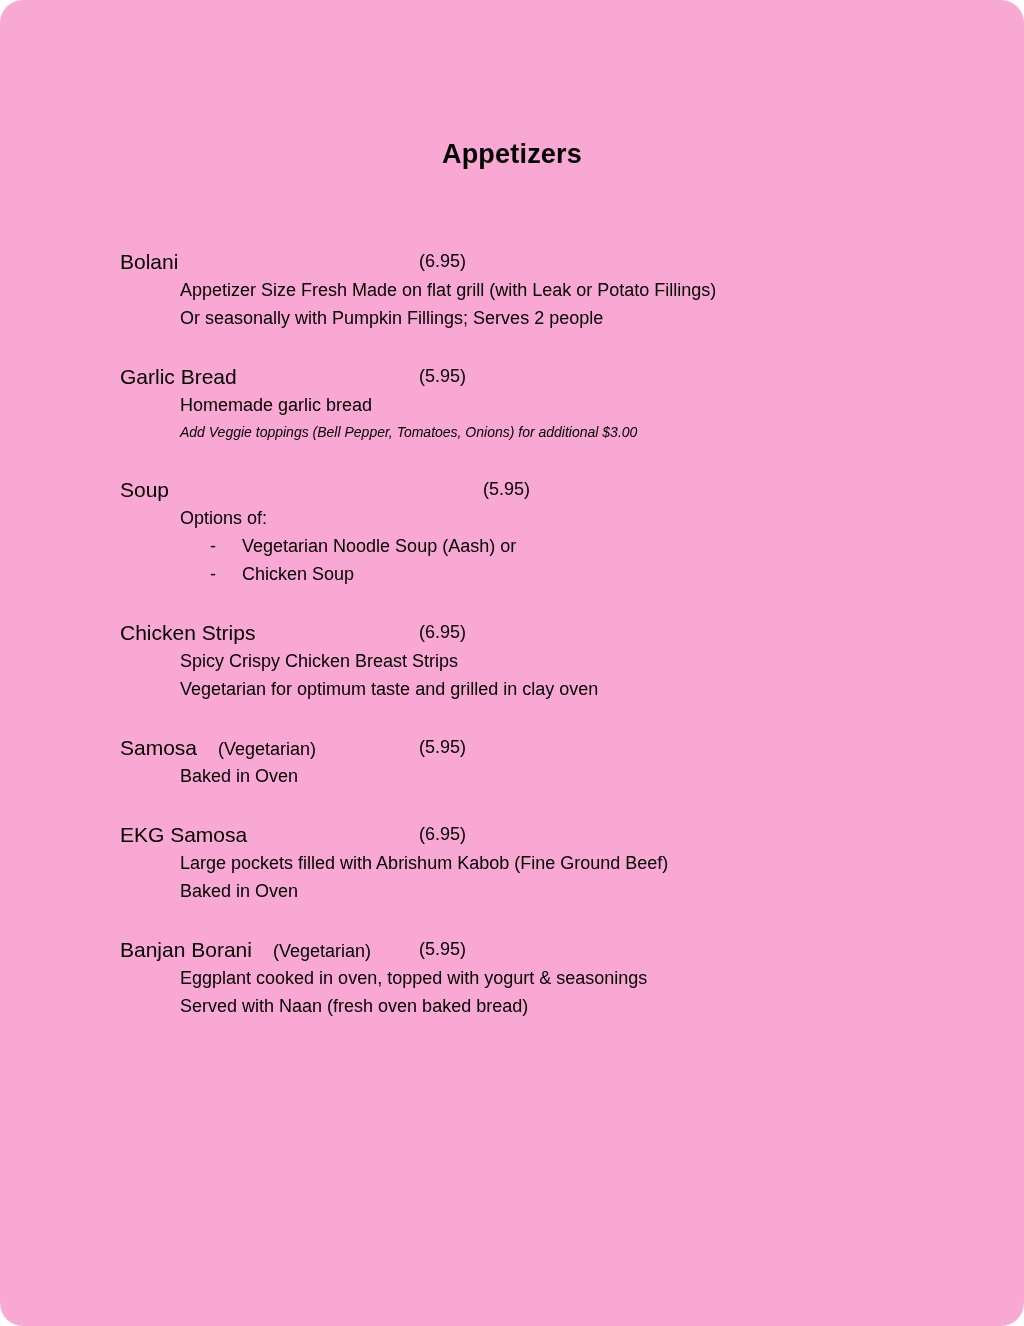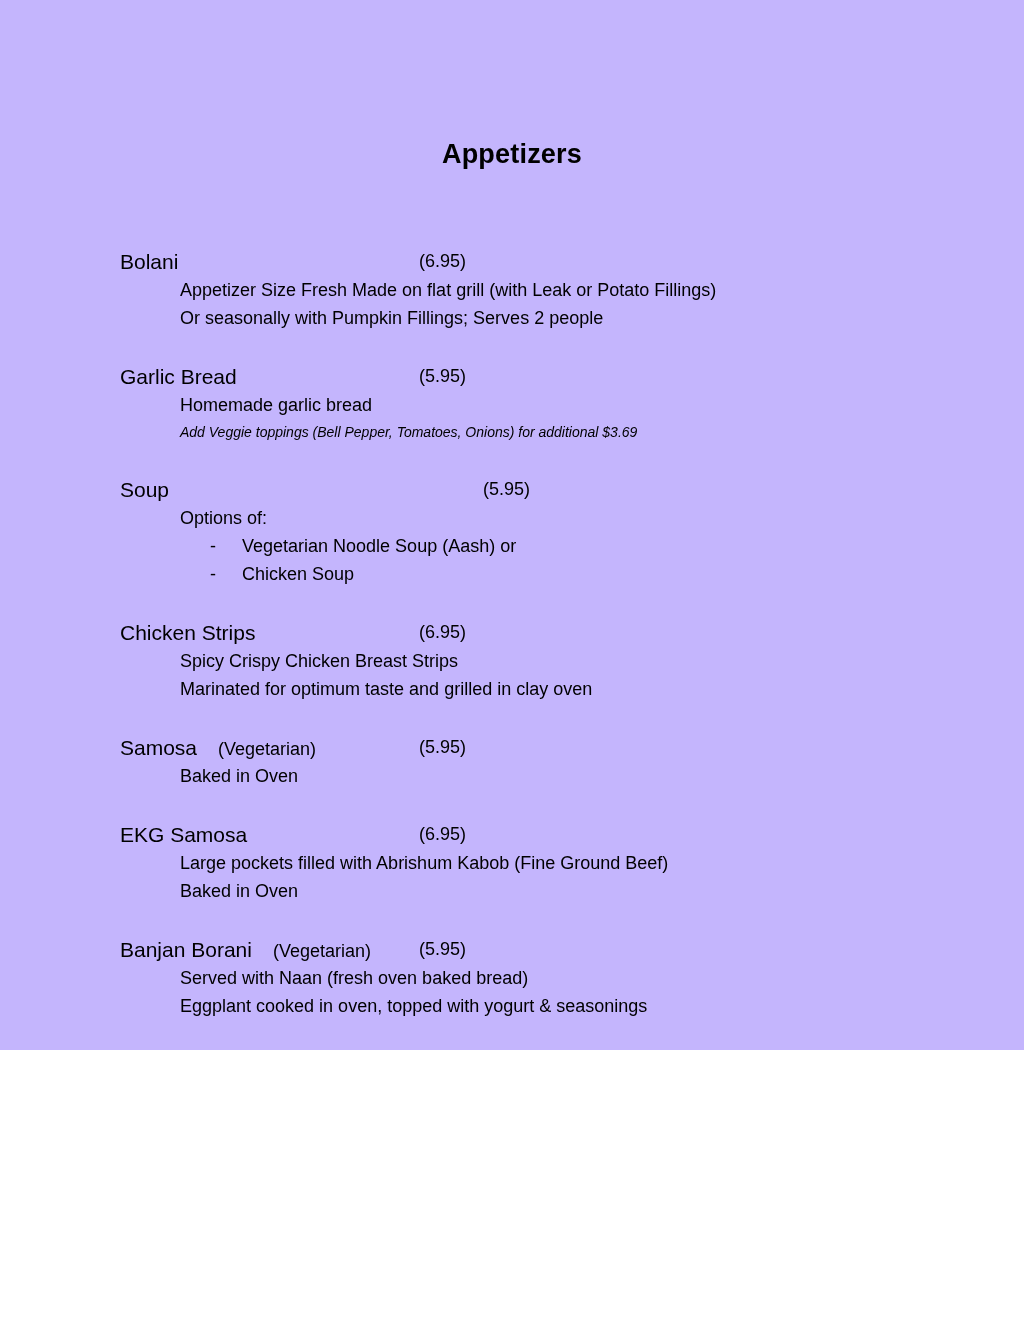--- a/index.html
+++ b/index.html
@@ -3,25 +3,26 @@
 <meta charset="utf-8">
 <style>
   html, body {
     margin: 0;
     padding: 0;
     background: #ffffff;
   }
   .page {
     position: relative;
     width: 1024px;
-    height: 1050px;
-    background: #c4b5fd;
+    height: 1326px;
+    background: #f9a8d4;
     font-family: "Liberation Sans", sans-serif;
     color: #000000;
     overflow: hidden;
+    border-radius: 23px;
   }
 
   .doc-title {
     position: absolute;
     left: 0;
     top: 139px;
     width: 1024px;
     text-align: center;
     font-size: 27px;
     font-weight: bold;
@@ -110,55 +111,55 @@
         <div class="item-head"><span class="item-name">Bolani</span><span class="item-price price-near">(6.95)</span></div>
         <div class="item-desc">
           <div class="desc-line">Appetizer Size Fresh Made on flat grill (with Leak or Potato Fillings)</div>
           <div class="desc-line">Or seasonally with Pumpkin Fillings; Serves 2 people</div>
         </div>
       </div>
       <div class="menu-item">
         <div class="item-head"><span class="item-name">Garlic Bread</span><span class="item-price price-near">(5.95)</span></div>
         <div class="item-desc">
           <div class="desc-line">Homemade garlic bread</div>
-          <div class="desc-line note">Add Veggie toppings (Bell Pepper, Tomatoes, Onions) for additional $3.69</div>
+          <div class="desc-line note">Add Veggie toppings (Bell Pepper, Tomatoes, Onions) for additional $3.00</div>
         </div>
       </div>
       <div class="menu-item">
         <div class="item-head"><span class="item-name">Soup</span><span class="item-price price-far">(5.95)</span></div>
         <div class="item-desc">
           <div class="desc-line">Options of:</div>
           <ul class="opt-list">
             <li class="opt-item"><span class="opt-marker">-</span><span>Vegetarian Noodle Soup (Aash) or</span></li>
             <li class="opt-item"><span class="opt-marker">-</span><span>Chicken Soup</span></li>
           </ul>
         </div>
       </div>
       <div class="menu-item">
         <div class="item-head"><span class="item-name">Chicken Strips</span><span class="item-price price-near">(6.95)</span></div>
         <div class="item-desc">
           <div class="desc-line">Spicy Crispy Chicken Breast Strips</div>
-          <div class="desc-line">Marinated for optimum taste and grilled in clay oven</div>
+          <div class="desc-line">Vegetarian for optimum taste and grilled in clay oven</div>
         </div>
       </div>
       <div class="menu-item">
         <div class="item-head"><span class="item-name">Samosa</span><span class="item-qualifier"> (Vegetarian)</span><span class="item-price price-near">(5.95)</span></div>
         <div class="item-desc">
           <div class="desc-line">Baked in Oven</div>
         </div>
       </div>
       <div class="menu-item">
         <div class="item-head"><span class="item-name">EKG Samosa</span><span class="item-price price-near">(6.95)</span></div>
         <div class="item-desc">
           <div class="desc-line">Large pockets filled with Abrishum Kabob (Fine Ground Beef)</div>
           <div class="desc-line">Baked in Oven</div>
         </div>
       </div>
       <div class="menu-item">
         <div class="item-head"><span class="item-name">Banjan Borani</span><span class="item-qualifier"> (Vegetarian)</span><span class="item-price price-near">(5.95)</span></div>
         <div class="item-desc">
+          <div class="desc-line">Eggplant cooked in oven, topped with yogurt &amp; seasonings</div>
           <div class="desc-line">Served with Naan (fresh oven baked bread)</div>
-          <div class="desc-line">Eggplant cooked in oven, topped with yogurt &amp; seasonings</div>
         </div>
       </div>
     </div>
 
 </div>
 
 </body></html>

